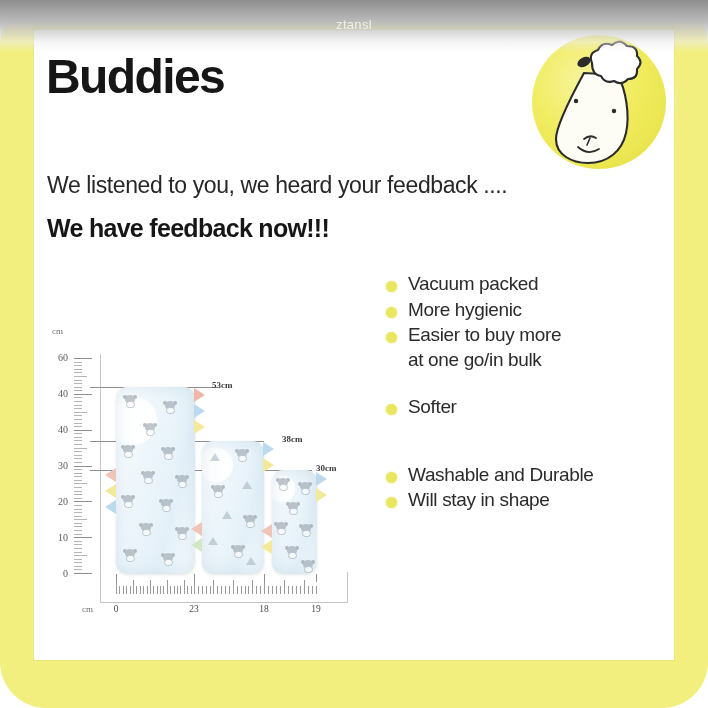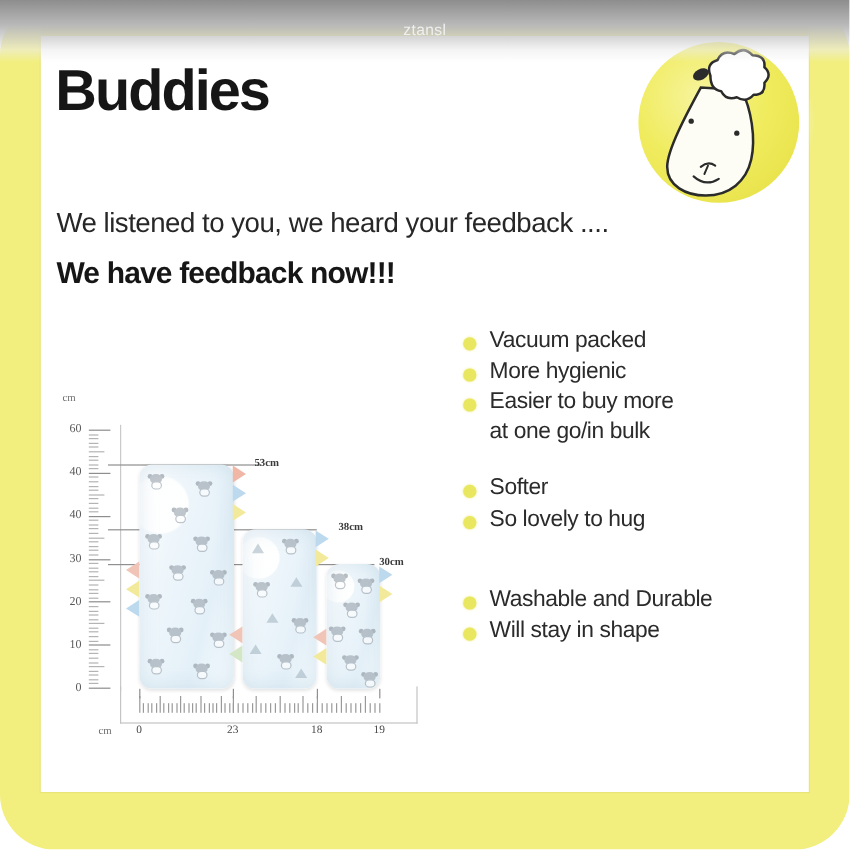--- a/index.html
+++ b/index.html
@@ -226,24 +226,20 @@
 at one go/in bulk</span>
         </div>
       </div>
 
       <div class="bspacer"></div>
 
       <div class="bgroup">
         <div class="brow">
           <span class="bdot"></span>
           <span class="btext">Softer</span>
-        </div>
-        <div class="brow">
-          <span class="bdot"></span>
-          <span class="btext">So lovely to hug</span>
         </div>
       </div>
 
       <div class="bspacer" style="height:42px;"></div>
 
       <div class="bgroup">
         <div class="brow">
           <span class="bdot"></span>
           <span class="btext">Washable and Durable</span>
         </div>

